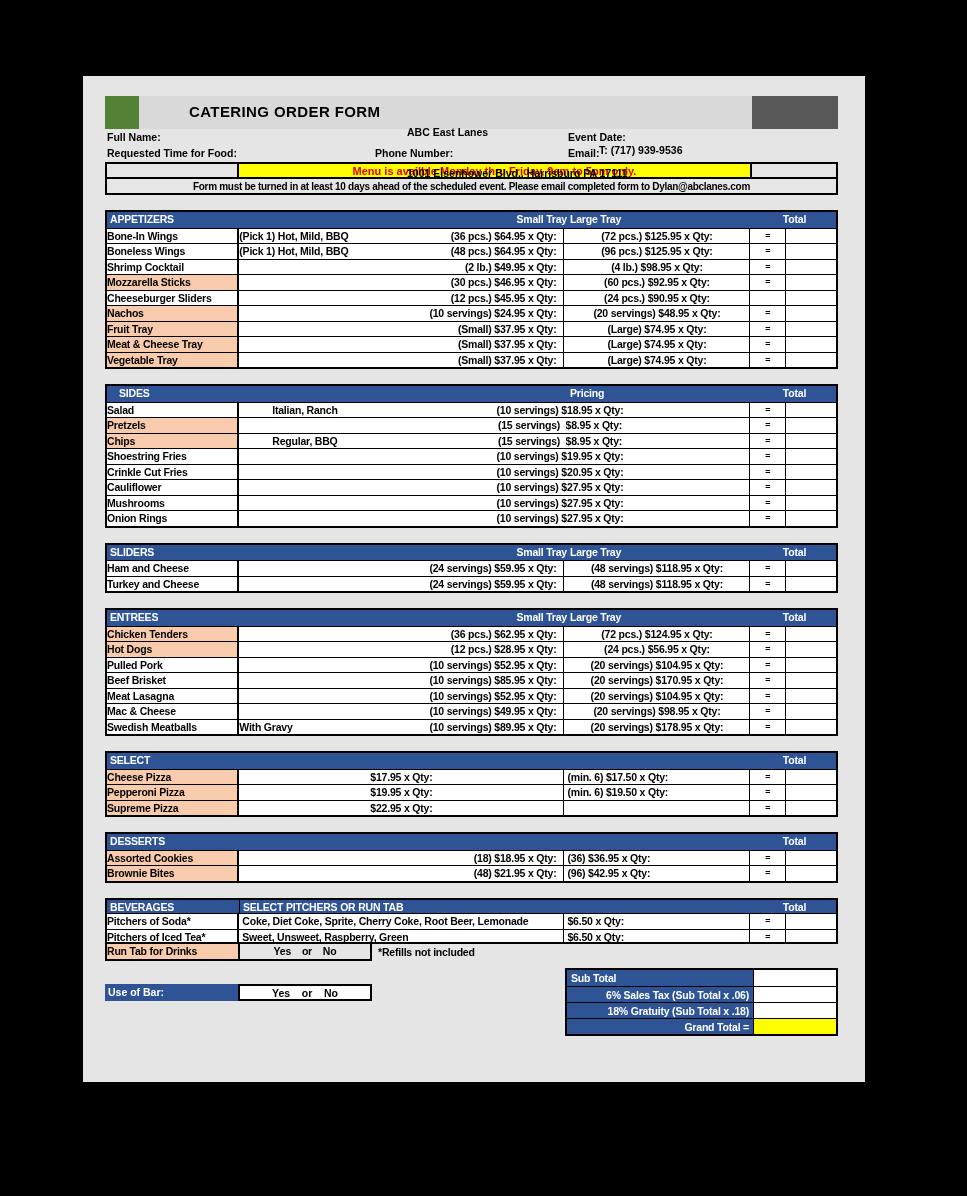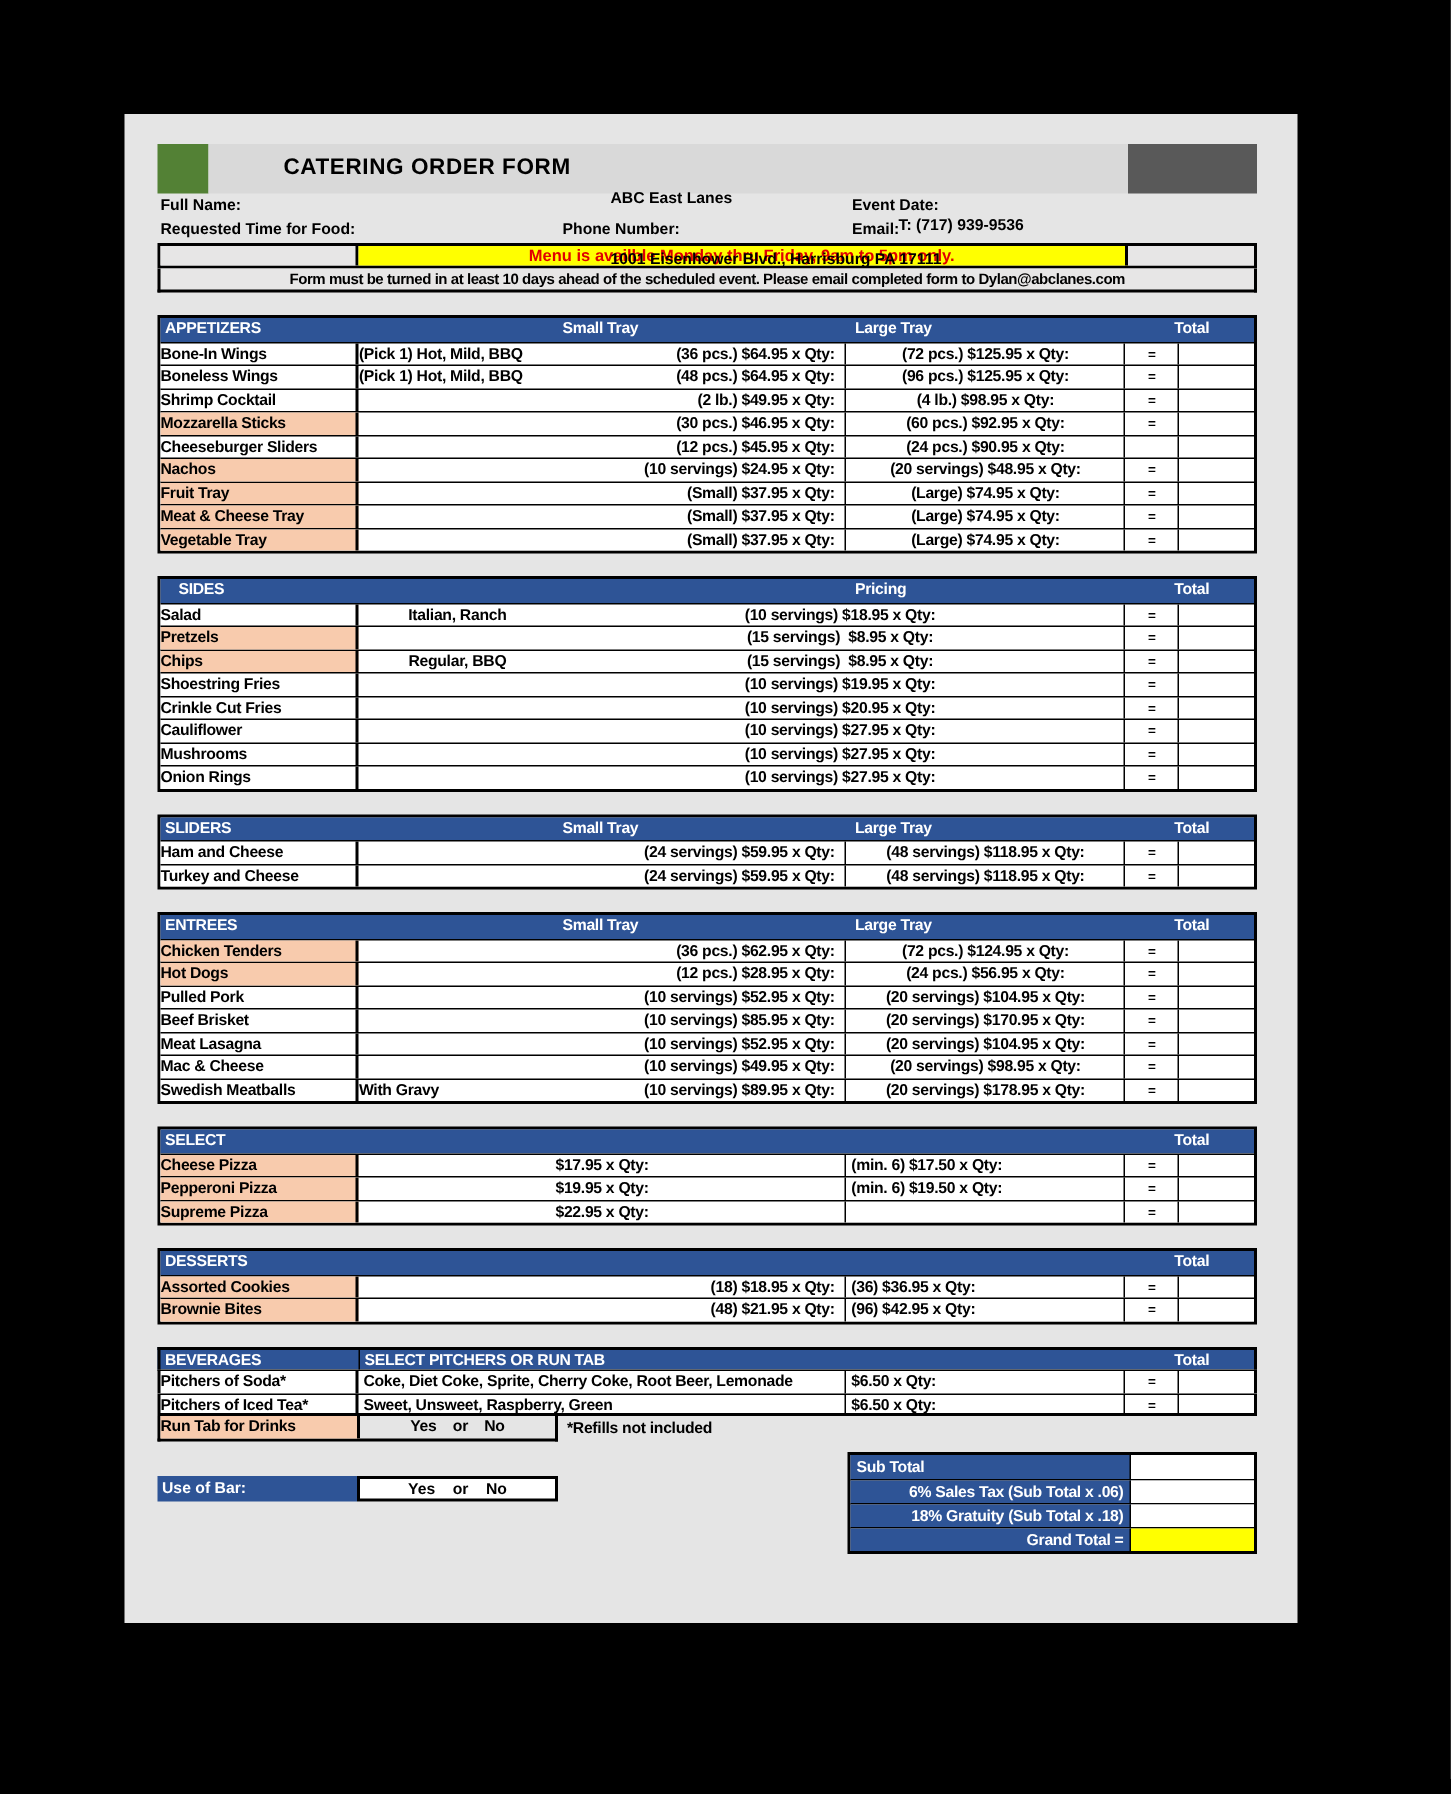--- a/index.html
+++ b/index.html
@@ -39,21 +39,21 @@
   .thead { display:flex; height:15.5px; background:var(--blue); color:#fff; font-weight:700; }
   .th { padding:1px 0 0 3px; white-space:pre; overflow:hidden; }
   .bev .thead { border:2px solid #000; border-bottom:0; }
   .bev .trow { border-left:2px solid #000; border-right:2px solid #000; }
   .bev .trow.bb2 { border-bottom:2px solid #000; }
   .trow { display:flex; height:15.5px; border-top:1.4px solid #000; background:#fff; }
   .c { padding-top:1px; white-space:pre; overflow:hidden; font-weight:700; }
   .name { width:133px; border-right:2px solid #000; padding-left:0; }
   .hl { background:var(--peach); }
   .brd { border-right:1.4px solid #000; }
-  .w132 { width:132px; } .w187 { width:187px; } .w195 { width:195px; }
+  .w132 { width:132px; } .w187 { width:187px; } .w195 { width:195px;text-align:right; }
   .w265 { width:265px; } .w327 { width:327px; } .w382 { width:382px; }
   .w460 { width:460px;padding-left:12px; } .w86 { width:86px; } .w133 { width:133px; }
   .grow { flex:1; }
   .ctr { text-align:center; }
   .pl2 { padding-left:3px; }
   .eq { width:36px; border-right:1.4px solid #000; text-align:center; font-size:9px; padding-top:2px; }
   .total { width:50px; }
   .merged { display:flex; }
   .merged .opt { width:132px; text-align:left; overflow:hidden; white-space:pre; }
   .merged .sp { flex:1; overflow:hidden; white-space:pre; }

